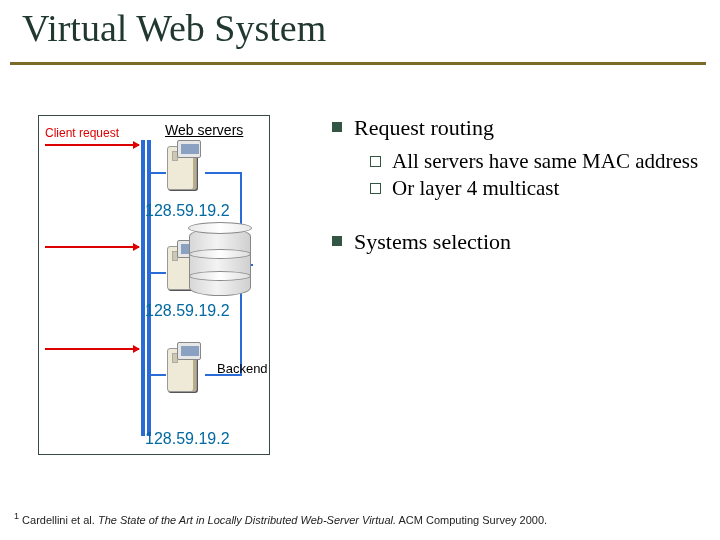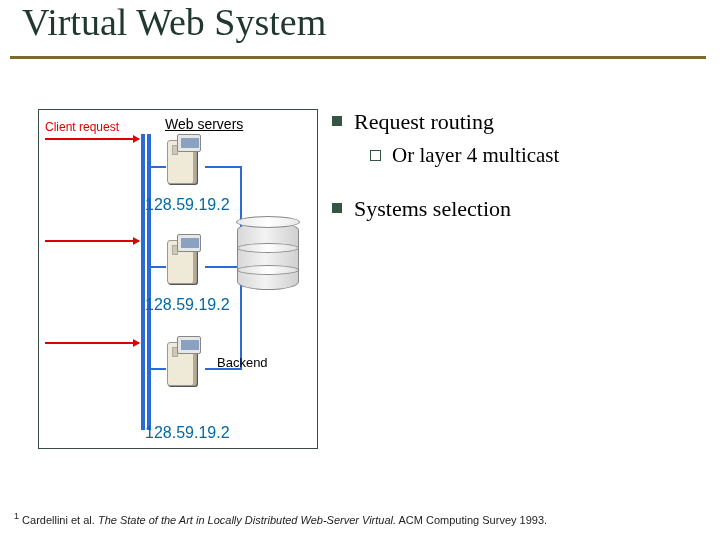--- a/index.html
+++ b/index.html
@@ -2,37 +2,37 @@
 <html><head>
 <meta charset="utf-8">
 <style>
   * { box-sizing: border-box; margin: 0; padding: 0; }
   body {
     width: 720px; height: 540px;
     font-family: "Times New Roman", Times, serif;
     background: #fff; color: #000;
     position: relative; overflow: hidden;
   }
-  .title-wrap { padding: 0 0 6px 22px; }
+  .title-wrap { padding: 6px 0 6px 22px; }
   .title {
     font-size: 38px; font-weight: 400;
     color: #203830;
   }
   .underline {
     height: 3px; background: #7c6a2a;
     margin: 6px 0 0 10px; width: 696px;
   }
   .content {
     display: flex; gap: 14px;
     padding: 50px 20px 0 38px;
   }
   .diagram-col { width: 280px; flex: 0 0 280px; }
   .diagram-box {
     border: 1px solid #374b43; padding: 8px 6px 8px 4px;
-    width: 280px; height: 340px; position: relative;
+    width: 232px; height: 340px; position: relative;
     font-family: Arial, sans-serif;
   }
   .client-label {
     color: #d00; font-size: 12px; position: absolute;
     top: 10px; left: 6px;
   }
   .ws-label {
     font-size: 14px; position: absolute; top: 6px; left: 126px; text-decoration: underline;
   }
   .backend-label {
@@ -194,29 +194,32 @@
       <span class="backend-label">Backend</span>
     </div>
   </div>
 
   <div class="text-col">
     <ul class="top">
       <li>
         <span>Request routing</span>
         <ul class="sub">
           <li>
+            <span>All servers have same MAC address</span>
+          </li>
+          <li>
             <span>Or layer 4 multicast</span>
           </li>
         </ul>
       </li>
       <li>
         <span>Systems selection</span>
       </li>
     </ul>
   </div>
 </div>
 
 <div class="footnote">
   <sup>1</sup>
   <span>Cardellini et al.</span>
   <span class="ital">The State of the Art in Locally Distributed Web-Server Virtual.</span>
-  <span>ACM Computing Survey 1993.</span>
+  <span>ACM Computing Survey 2000.</span>
 </div>
 
 </body></html>

